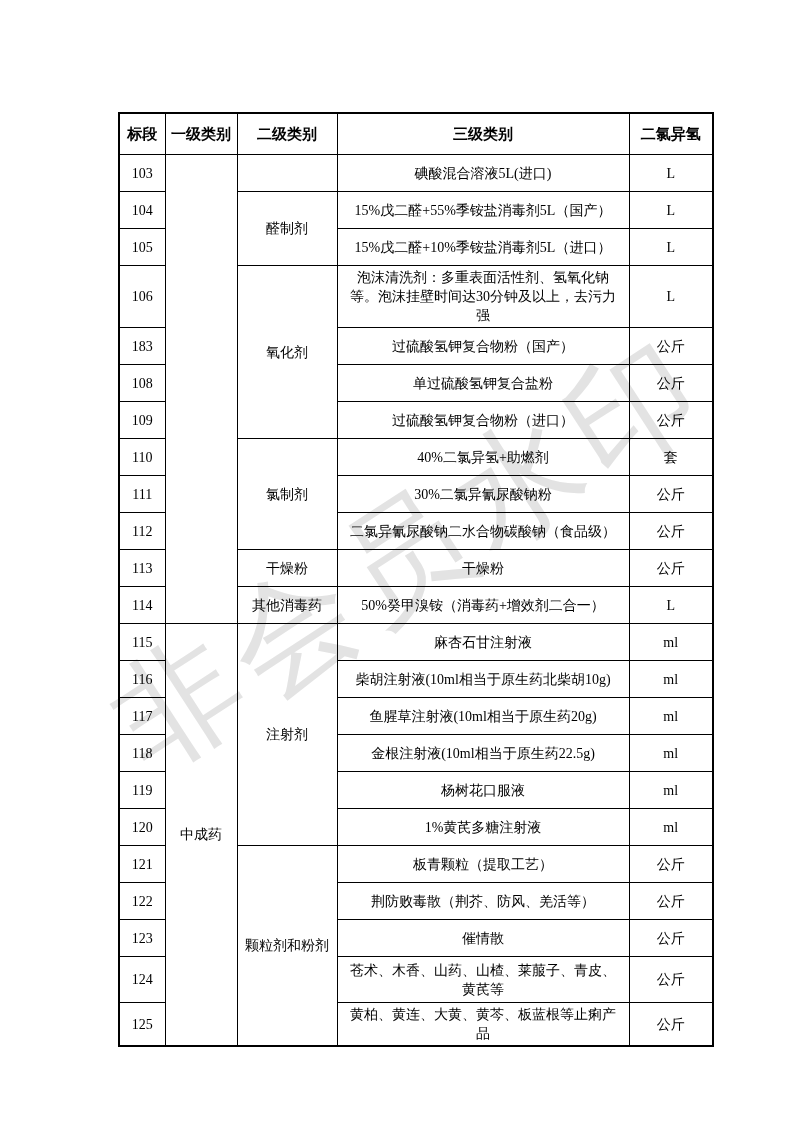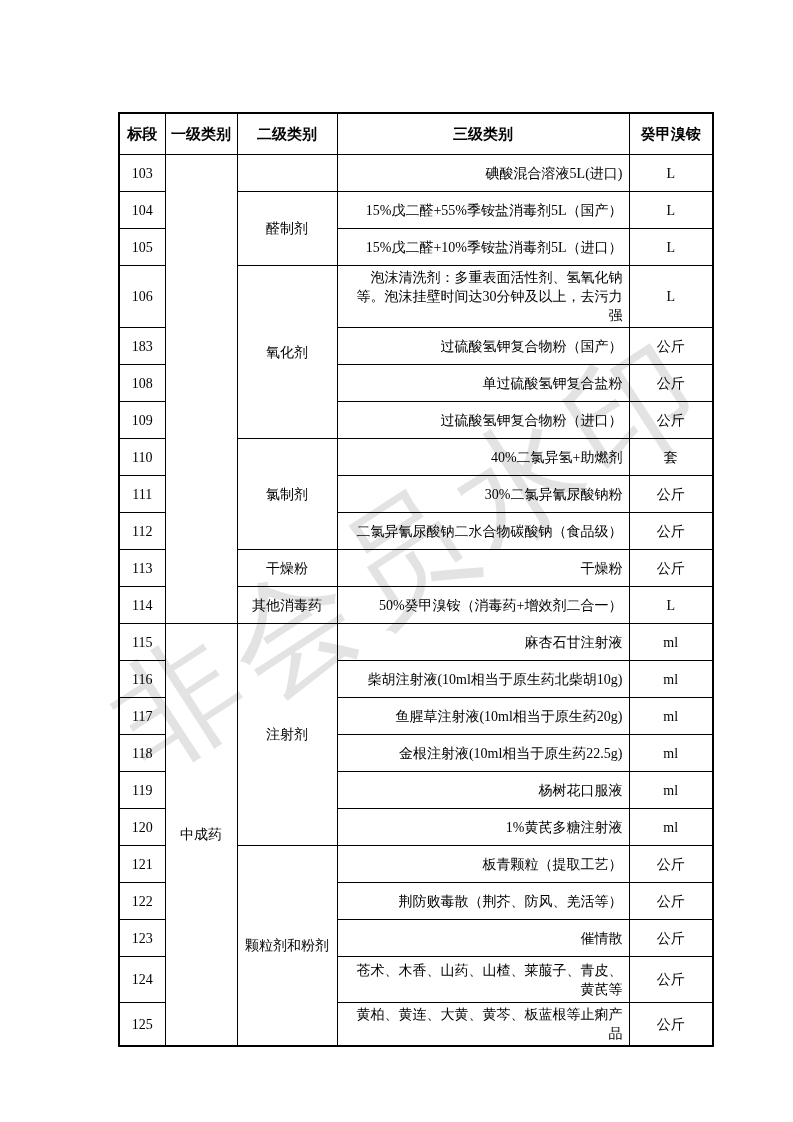--- a/index.html
+++ b/index.html
@@ -51,21 +51,21 @@
     overflow: hidden;
     background: transparent;
   }
   table.cat-table th {
     font-size: 15px;
     font-weight: bold;
     height: 36px;
     padding: 2px 0;
   }
   table.cat-table td.cell-level3 {
-    text-align: right;
+    text-align: center;
     padding: 2px 6px;
   }
 </style>
 </head>
 <body>
 
 <div class="page">
   <div class="watermark">非会员水印</div>
 
   <table class="cat-table">
@@ -75,21 +75,21 @@
         <col style="width: 100px;">
         <col style="width: 292px;">
         <col style="width: 84px;">
       </colgroup>
     <thead>
         <tr style="height: 37px;">
           <th>标段</th>
           <th>一级类别</th>
           <th>二级类别</th>
           <th>三级类别</th>
-          <th>癸甲溴铵</th>
+          <th>二氯异氢</th>
         </tr>
       </thead>
     <tbody>
         <tr style="height: 37px;">
           <td class="cell-section">103</td>
           <td class="cell-level1" rowspan="12"></td>
           <td class="cell-level2"></td>
           <td class="cell-level3">碘酸混合溶液5L(进口)</td>
           <td class="cell-unit">L</td>
         </tr>

